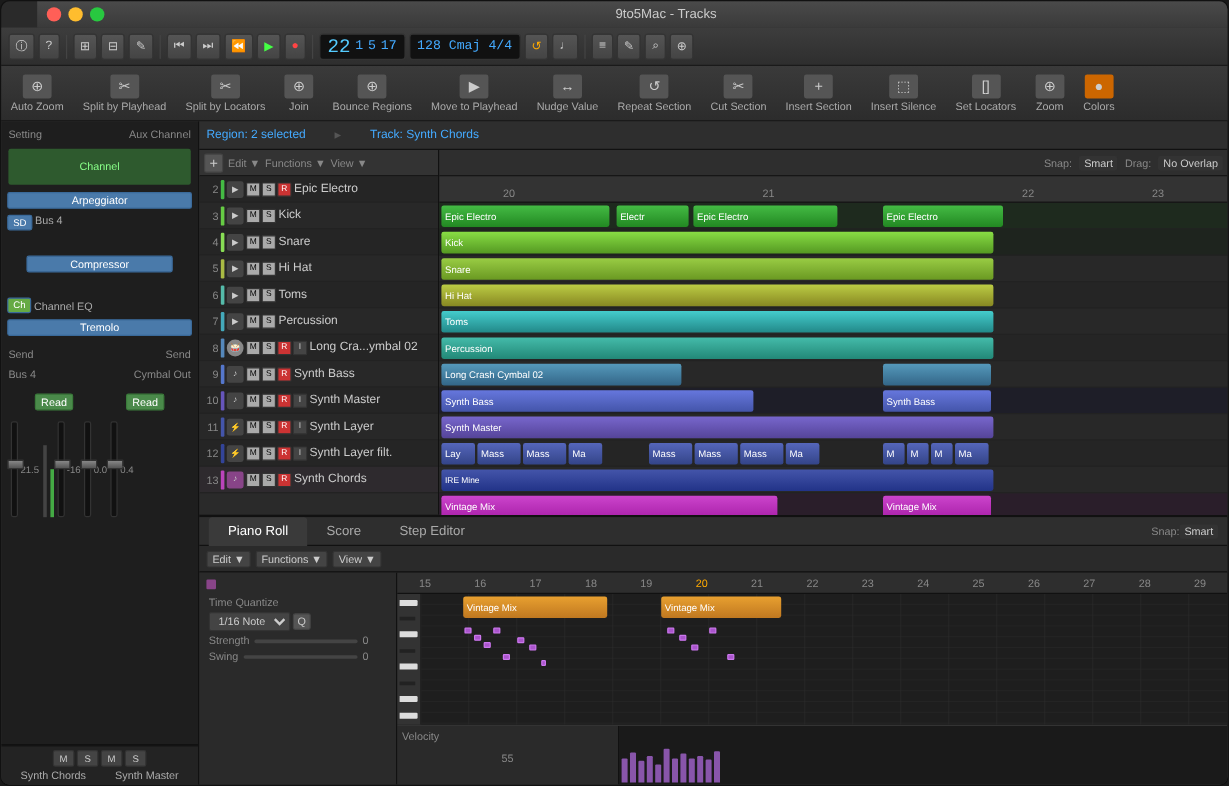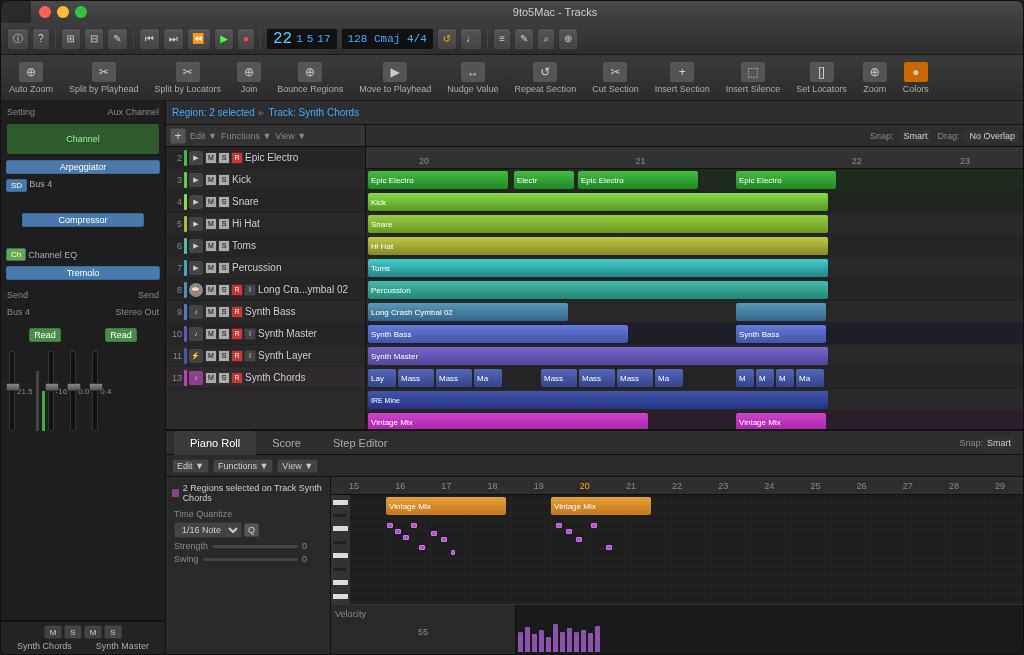--- a/index.html
+++ b/index.html
@@ -290,21 +290,21 @@
     }
 
     
     .track-header-bar {
       background: #2e2e2e;
       height: 24px;
       display: flex;
       align-items: center;
       padding: 0 6px;
       border-bottom: 1px solid #111;
-      gap: 0;
+      gap: 20px;
       flex-shrink: 0;
     }
 
     .header-btn {
       background: #444;
       border: 1px solid #333;
       border-radius: 2px;
       color: #ccc;
       font-size: 9px;
       padding: 1px 4px;
@@ -825,21 +825,21 @@
           <div class="mixer-channel-label">Channel EQ</div>
         </div>
         <div class="mixer-btn-small" style="text-align:center;margin:1px;">Tremolo</div>
 
         <div style="display:flex;justify-content:space-between;padding:2px;margin-top:4px;">
           <div class="mixer-label">Send</div>
           <div class="mixer-label">Send</div>
         </div>
         <div style="display:flex;justify-content:space-between;padding:2px;">
           <div class="mixer-label">Bus 4</div>
-          <div class="mixer-label">Stereo Out</div>
+          <div class="mixer-label">Cymbal Out</div>
         </div>
 
         <div style="display:flex;justify-content:space-around;padding:2px;margin-top:4px;">
           <div class="mixer-btn-green">Read</div>
           <div class="mixer-btn-green">Read</div>
         </div>
 
         <div class="fader-area">
           <div class="fader-strip">
             <div class="fader-track">
@@ -1013,20 +1013,32 @@
             <div class="track-icon">⚡</div>
             <div class="track-controls">
               <div class="tc-btn mute">M</div>
               <div class="tc-btn solo">S</div>
               <div class="tc-btn rec">R</div>
               <div class="tc-btn">I</div>
             </div>
             <div class="track-name">Synth Layer</div>
           </div>
 
+          <div class="track-row">
+            <div class="track-num">12</div>
+            <div class="track-color-bar" style="background:#334499;"></div>
+            <div class="track-icon">⚡</div>
+            <div class="track-controls">
+              <div class="tc-btn mute">M</div>
+              <div class="tc-btn solo">S</div>
+              <div class="tc-btn rec">R</div>
+              <div class="tc-btn">I</div>
+            </div>
+            <div class="track-name">Synth Layer filt.</div>
+          </div>
 
           <div class="track-row" style="background:#2e2a2e;">
             <div class="track-num">13</div>
             <div class="track-color-bar" style="background:#bb44bb;"></div>
             <div class="track-icon" style="background:#884488;">♪</div>
             <div class="track-controls">
               <div class="tc-btn mute">M</div>
               <div class="tc-btn solo">S</div>
               <div class="tc-btn rec" style="background:#c33;">R</div>
             </div>
@@ -1142,22 +1154,20 @@
           <div class="header-btn">Functions ▼</div>
           <div class="header-btn">View ▼</div>
           <div style="flex:1;"></div>
         </div>
 
         <div style="display:flex;flex:1;overflow:hidden;">
 
           <div class="piano-roll-left">
             <div style="display:flex;gap:4px;align-items:center;padding:2px;">
               <div style="background:#884488;width:8px;height:8px;border-radius:1px;"></div>
-              <div style="font-size:9px;color:#ccc;">2 Regions selected
-on Track Synth Chords</div>
             </div>
 
             <div class="quantize-section">
               <div class="quantize-label">Time Quantize</div>
               <div style="display:flex;gap:2px;align-items:center;">
                 <select class="quantize-select">
                   <option>1/16 Note</option>
                 </select>
                 <div style="background:#555;border:1px solid #444;border-radius:2px;padding:1px 3px;font-size:9px;color:#ccc;">Q</div>
               </div>

